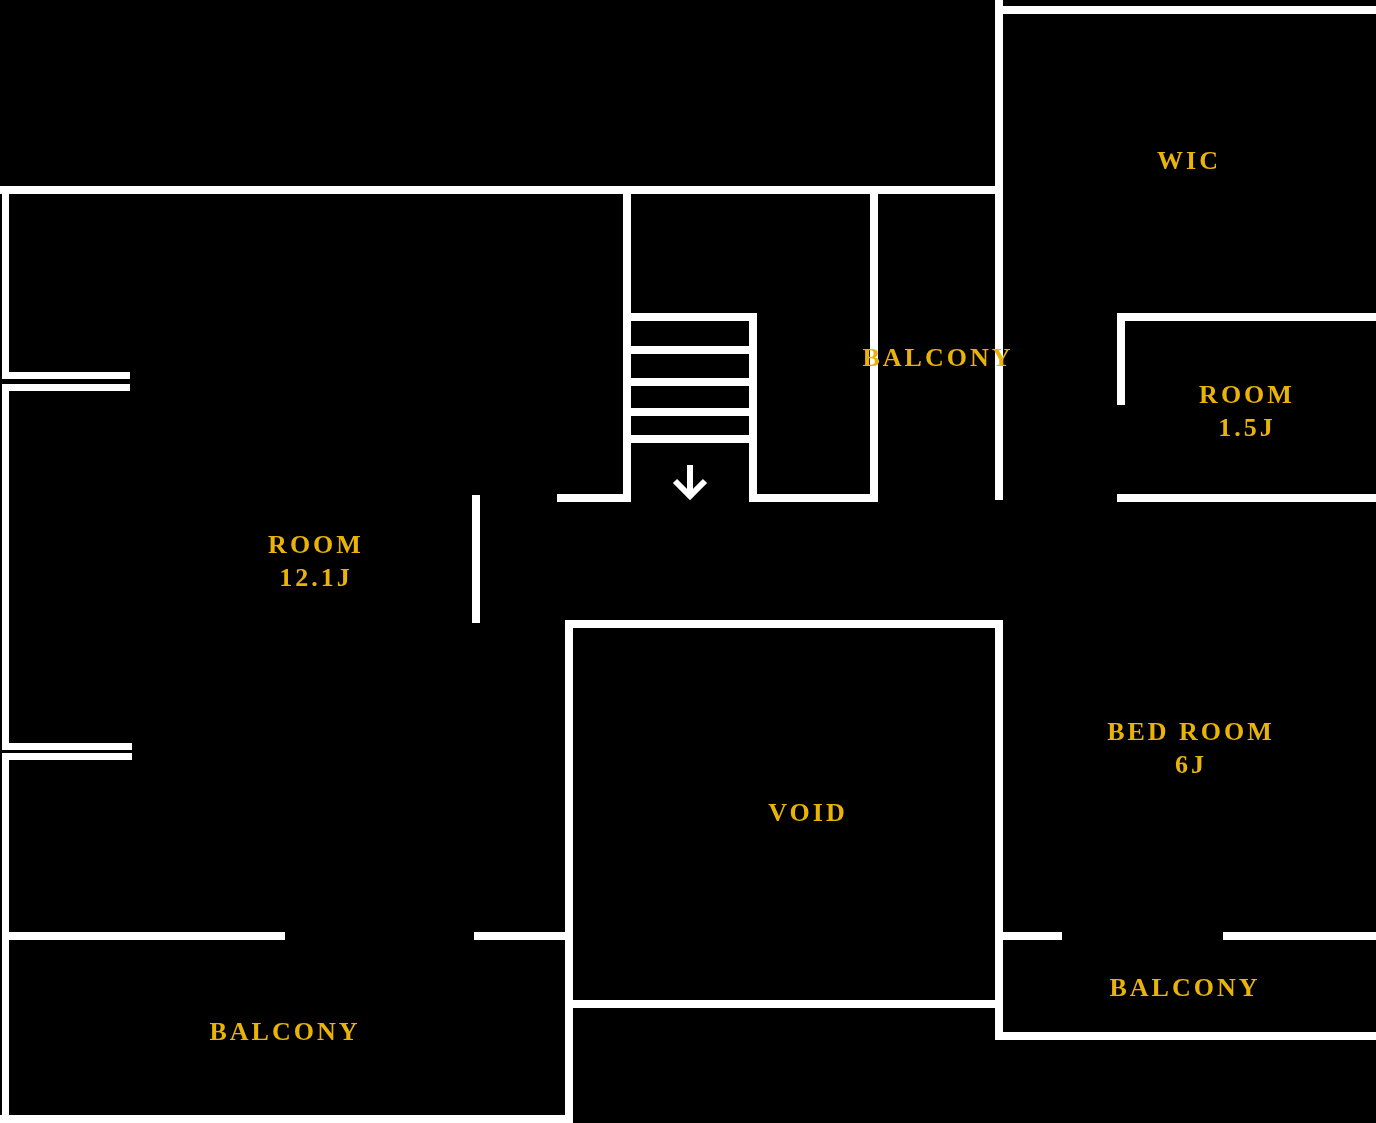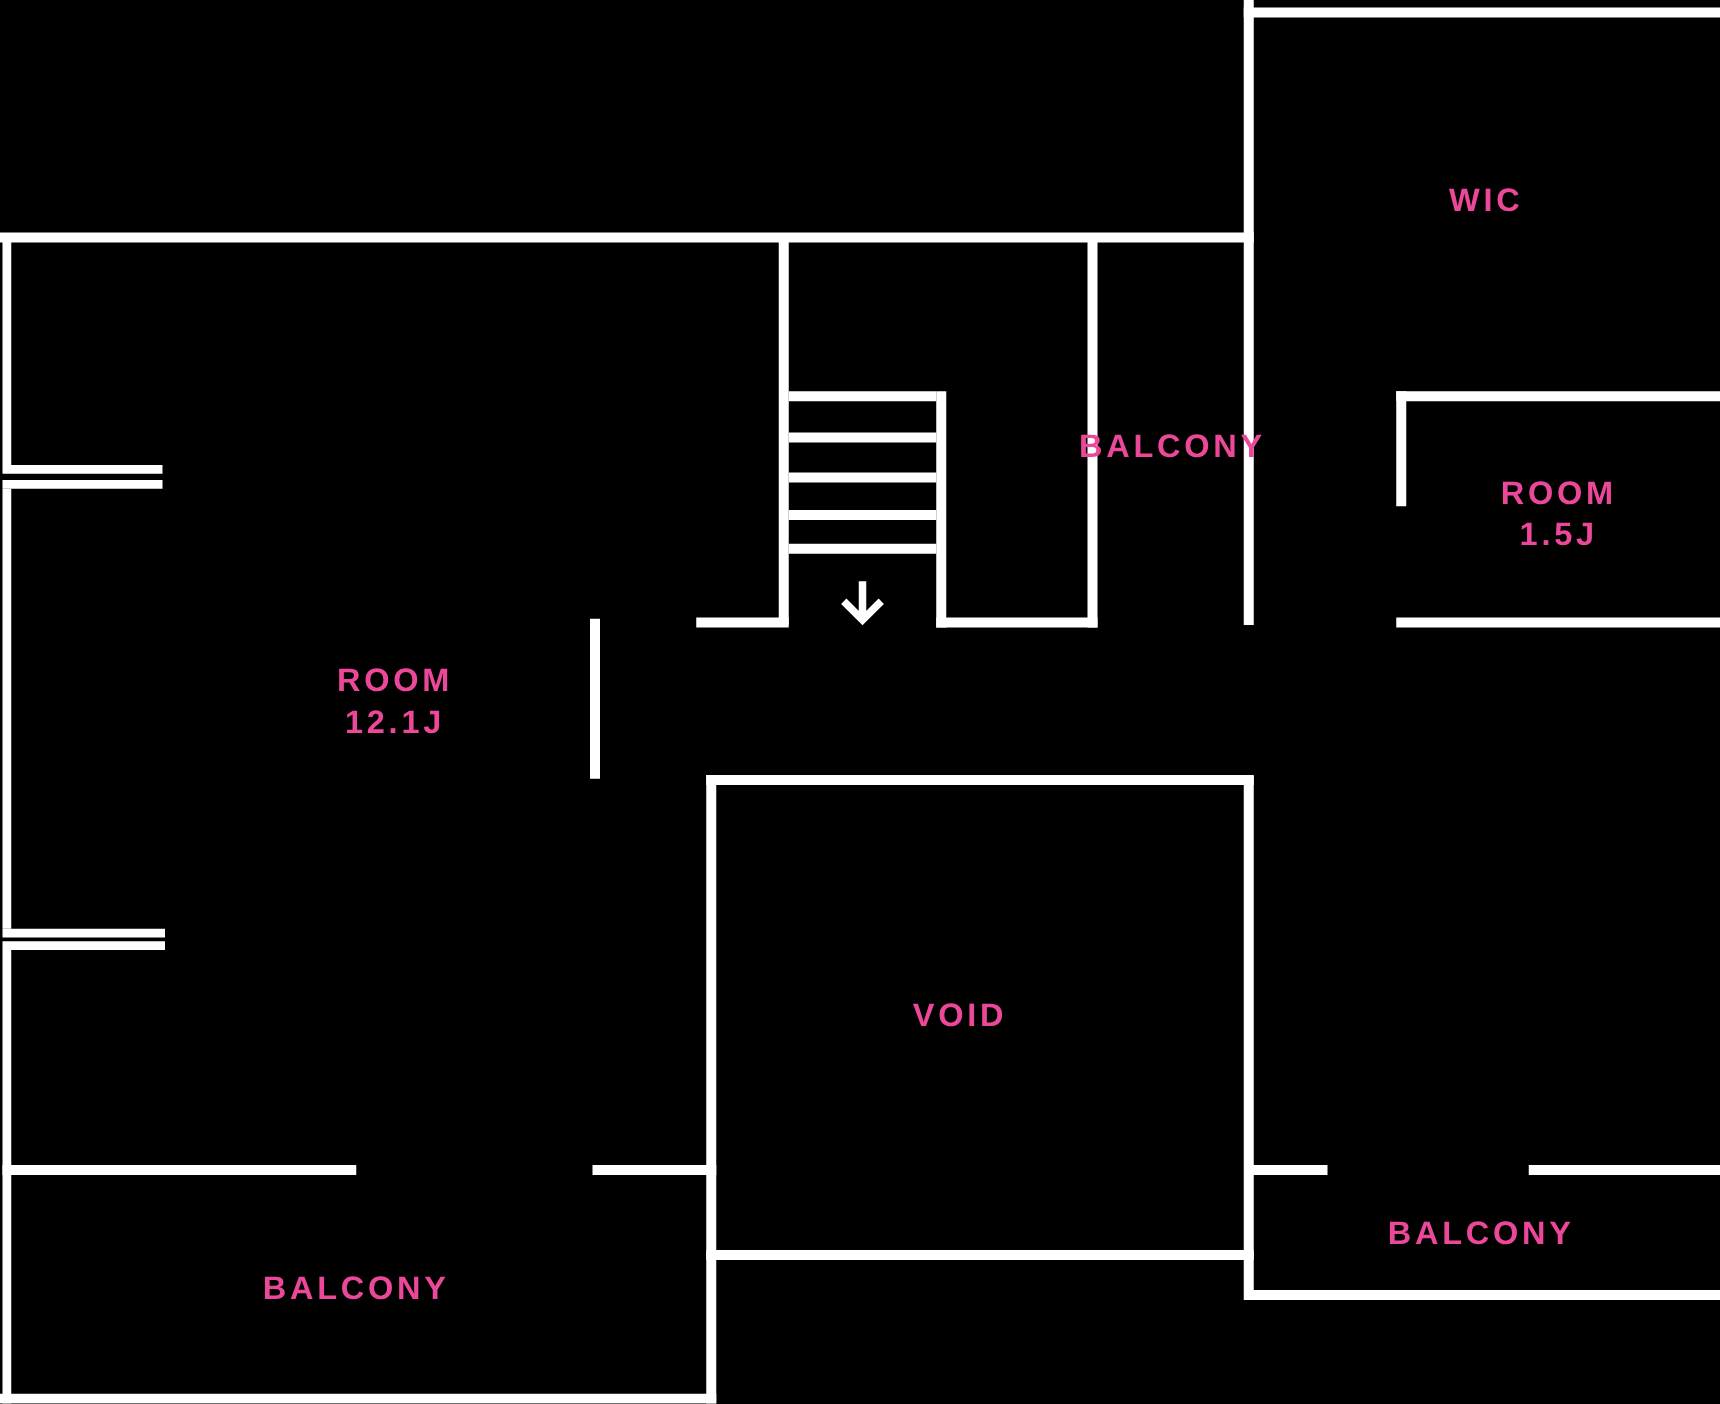--- a/index.html
+++ b/index.html
@@ -15,27 +15,28 @@
     overflow: hidden;
     font-family: "Liberation Sans", sans-serif;
   }
   .wall {
     position: absolute;
     background: #ffffff;
   }
   .label {
     position: absolute;
     transform: translate(-50%, -50%);
-    color: #ec4899;
+    color: #eab308;
     font-weight: 700;
     font-size: 26px;
     letter-spacing: 3px;
     line-height: 33px;
     white-space: nowrap;
     text-align: center;
+    font-family: Liberation Serif, serif;
   }
   .label .ln {
     display: block;
   }
   .stairs-arrow {
     position: absolute;
     left: 668px;
     top: 462px;
   }
 </style>
@@ -92,22 +93,26 @@
   <div class="label" style="left: 1247px; top: 411px;">
     <span class="ln">ROOM</span>
     <span class="ln">1.5J</span>
   </div>
 
   <div class="label" style="left: 316px; top: 561px;">
     <span class="ln">ROOM</span>
     <span class="ln">12.1J</span>
   </div>
 
+  <div class="label" style="left: 1191px; top: 748px;">
+    <span class="ln">BED ROOM</span>
+    <span class="ln">6J</span>
+  </div>
 
-  <div class="label" style="left: 768px; top: 812px;">
+  <div class="label" style="left: 808px; top: 812px;">
     <span class="ln">VOID</span>
   </div>
 
   <div class="label" style="left: 285px; top: 1031px;">
     <span class="ln">BALCONY</span>
   </div>
 
   <div class="label" style="left: 1185px; top: 987px;">
     <span class="ln">BALCONY</span>
   </div>

